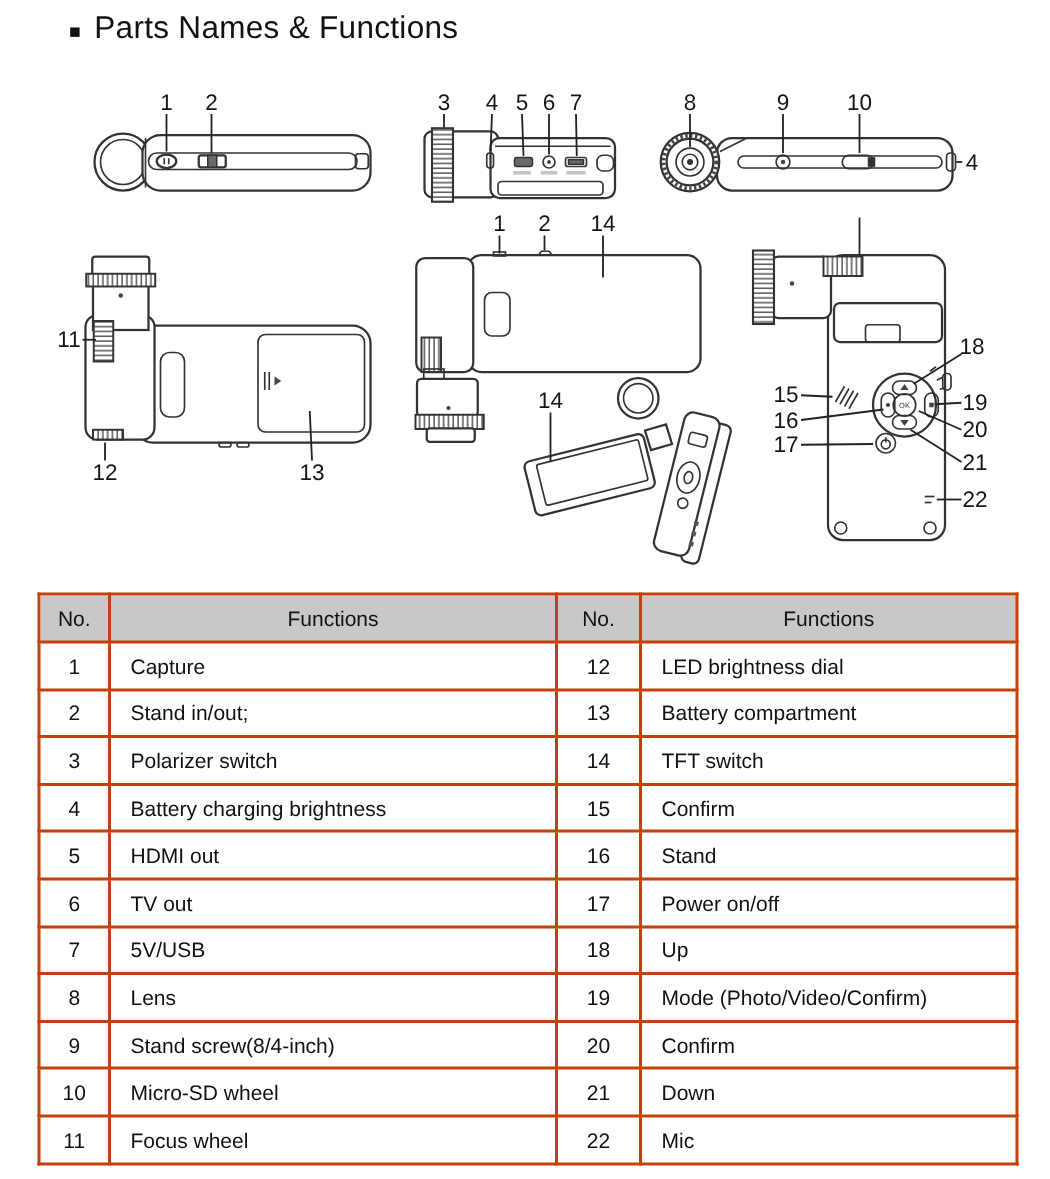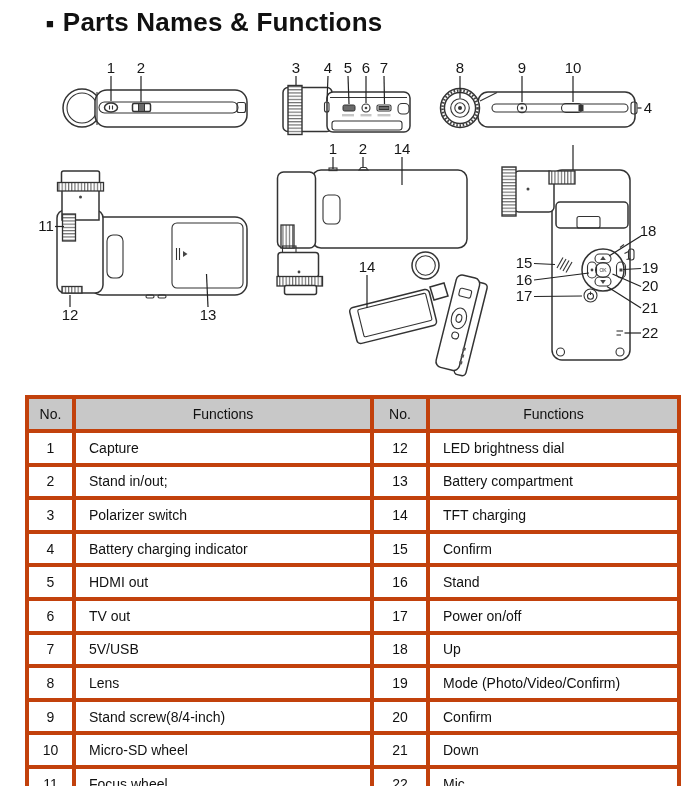--- a/index.html
+++ b/index.html
@@ -1,30 +1,30 @@
 <!DOCTYPE html>
 <html><head>
 <meta charset="utf-8">
 <style>
   html,body{margin:0;padding:0;background:#fff;}
   .page{position:relative;width:700px;height:786px;background:#fff;overflow:hidden;
         font-family:"Liberation Sans",sans-serif;color:#111;}
   .title{position:absolute;left:46px;top:7px;display:flex;align-items:center;gap:9px;}
   .title .bullet{font-size:13px;line-height:1;transform:translateY(1px);}
-  .title .txt{font-size:26px;font-weight:bold;letter-spacing:.2px;}
+  .title .txt{font-size:21px;font-weight:normal;letter-spacing:.2px;}
   svg.diagrams{position:absolute;left:0;top:50px;}
   .num{font-size:15px;fill:#161616;text-anchor:middle;font-family:"Liberation Sans",sans-serif;}
   .ok{font-size:5px;fill:#333;text-anchor:middle;font-family:"Liberation Sans",sans-serif;}
   .ldr{stroke:#222;stroke-width:1.2;fill:none;}
   .o{fill:#fff;stroke:#333;stroke-width:1.5;}
   .d{fill:none;stroke:#333;stroke-width:1.1;}
   .filldark{fill:#6a6a6a;stroke:#333;stroke-width:1;}
   .tbl{position:absolute;left:25px;top:395px;}
   table{border-collapse:collapse;table-layout:fixed;width:652px;}
-  th,td{border:4px solid #c2410c;overflow:hidden;white-space:nowrap;}
+  th,td{border:2px solid #c2410c;overflow:hidden;white-space:nowrap;}
   th{background:#c8c8c8;font-weight:normal;font-size:14px;height:28px;}
   td{font-size:14px;height:27.6px;}
   td.no{text-align:center;}
   td.fn{padding-left:13px;text-align:left;}
 </style>
 </head>
 <body>
 
 <div class="page">
 
@@ -293,25 +293,25 @@
         <tr>
           <td class="no">2</td>
           <td class="fn">Stand in/out;</td>
           <td class="no">13</td>
           <td class="fn">Battery compartment</td>
         </tr>
         <tr>
           <td class="no">3</td>
           <td class="fn">Polarizer switch</td>
           <td class="no">14</td>
-          <td class="fn">TFT charging</td>
+          <td class="fn">TFT switch</td>
         </tr>
         <tr>
           <td class="no">4</td>
-          <td class="fn">Battery charging indicator</td>
+          <td class="fn">Battery charging brightness</td>
           <td class="no">15</td>
           <td class="fn">Confirm</td>
         </tr>
         <tr>
           <td class="no">5</td>
           <td class="fn">HDMI out</td>
           <td class="no">16</td>
           <td class="fn">Stand</td>
         </tr>
         <tr>

